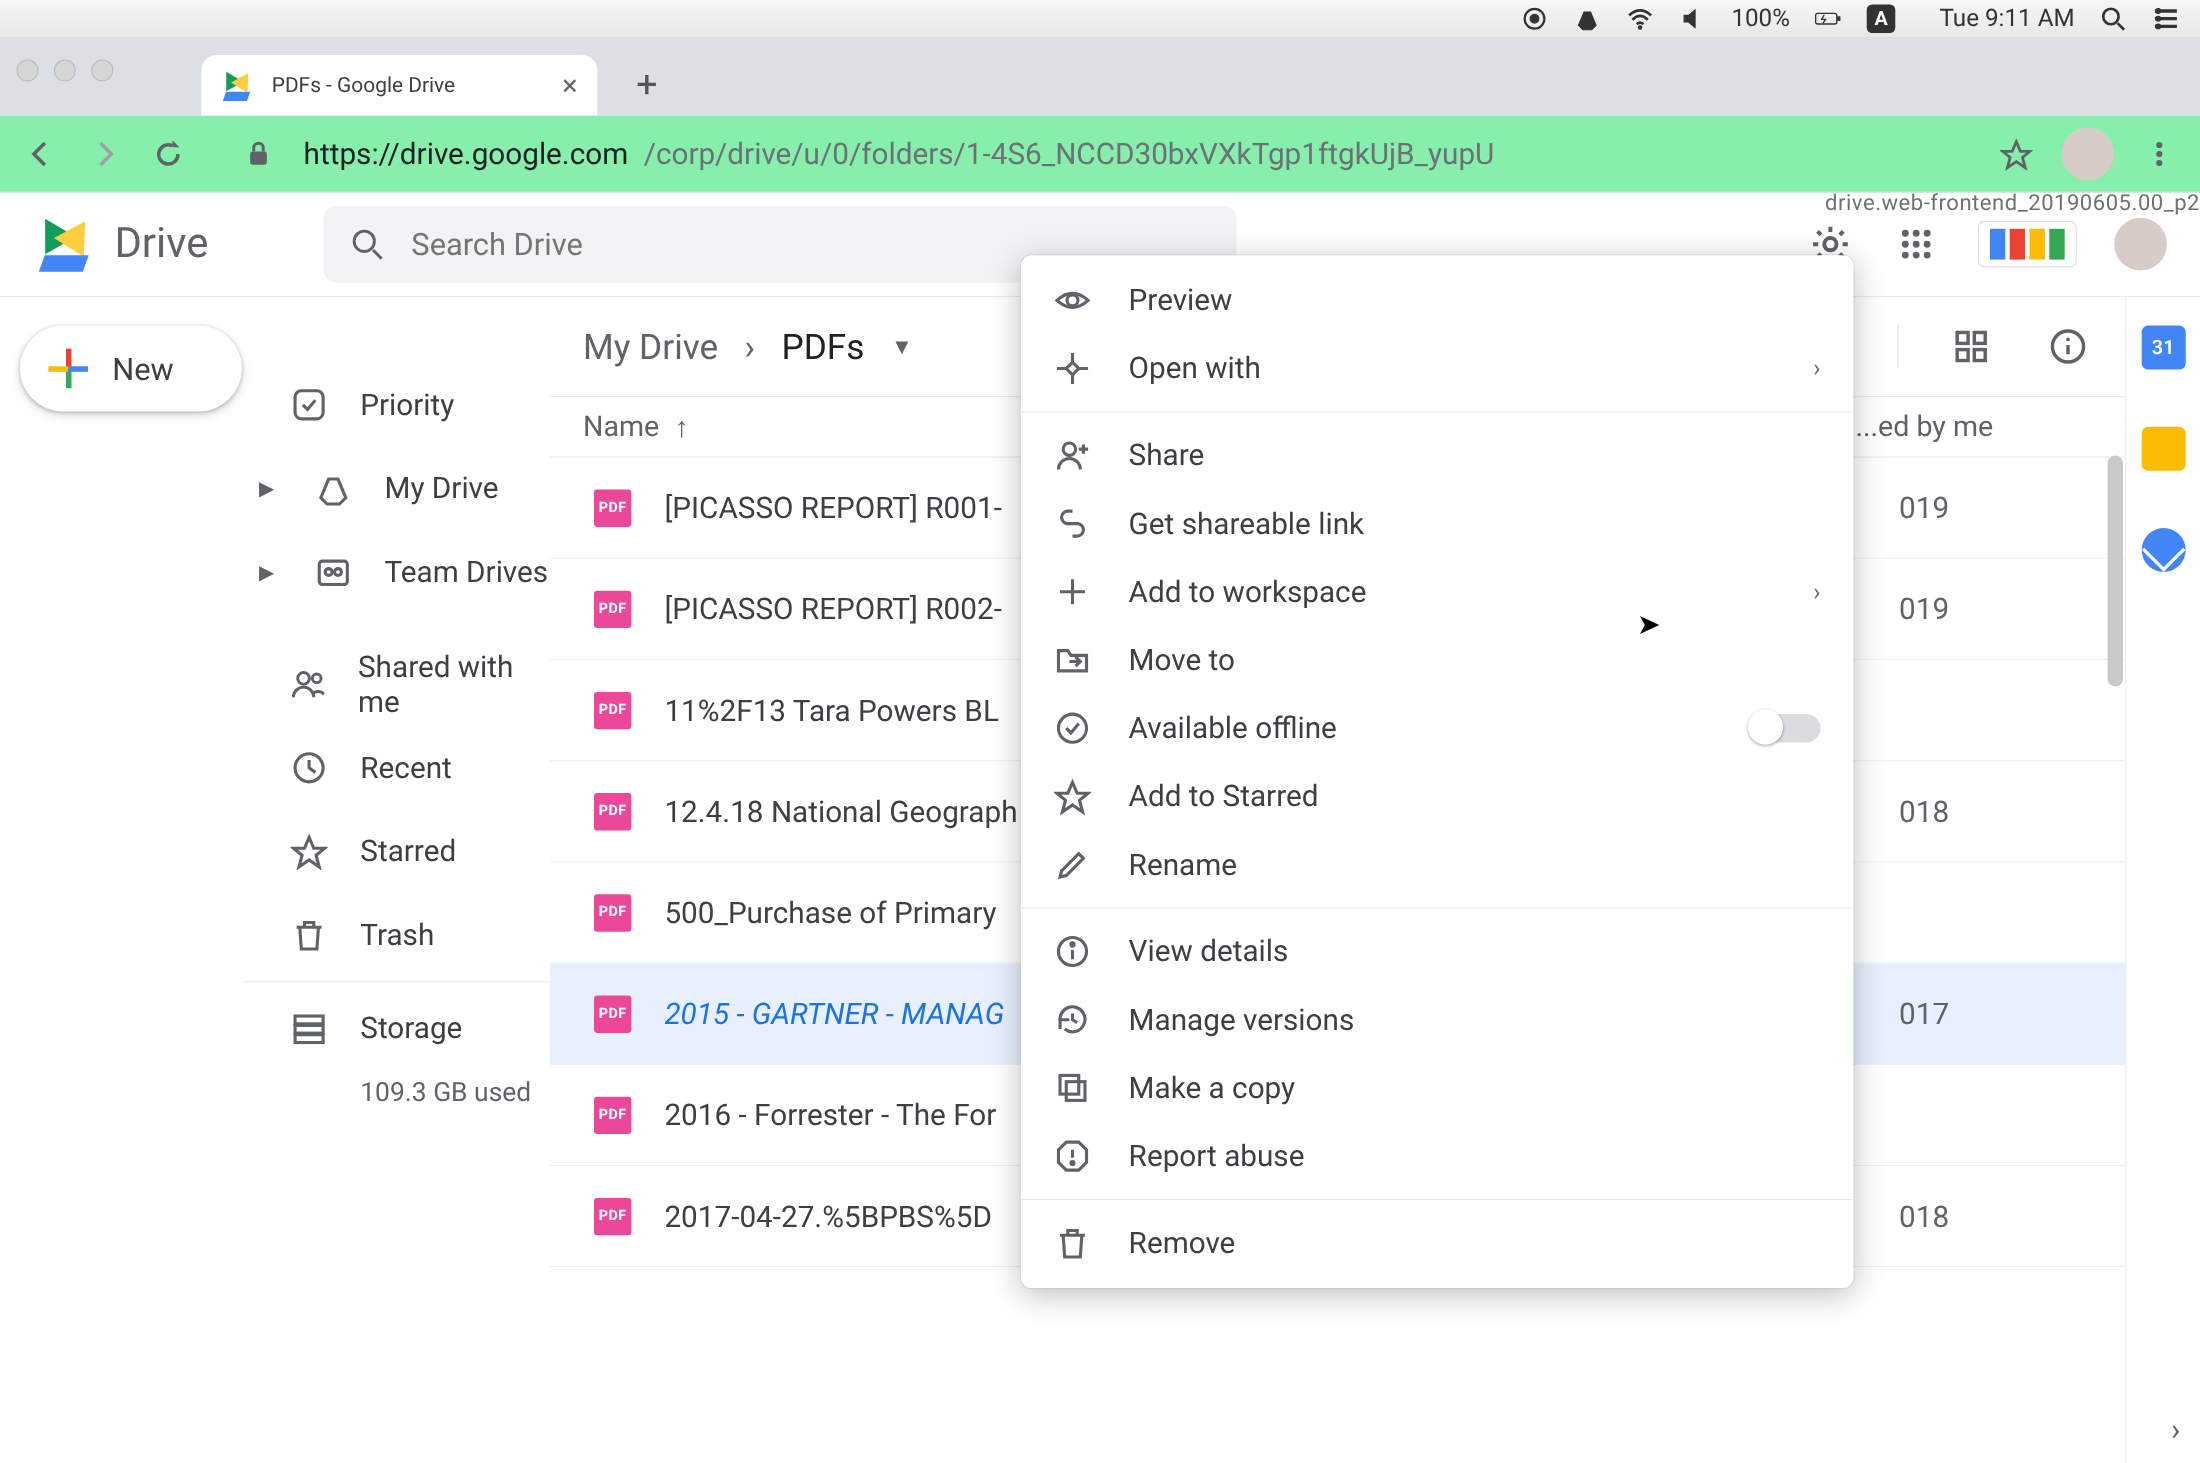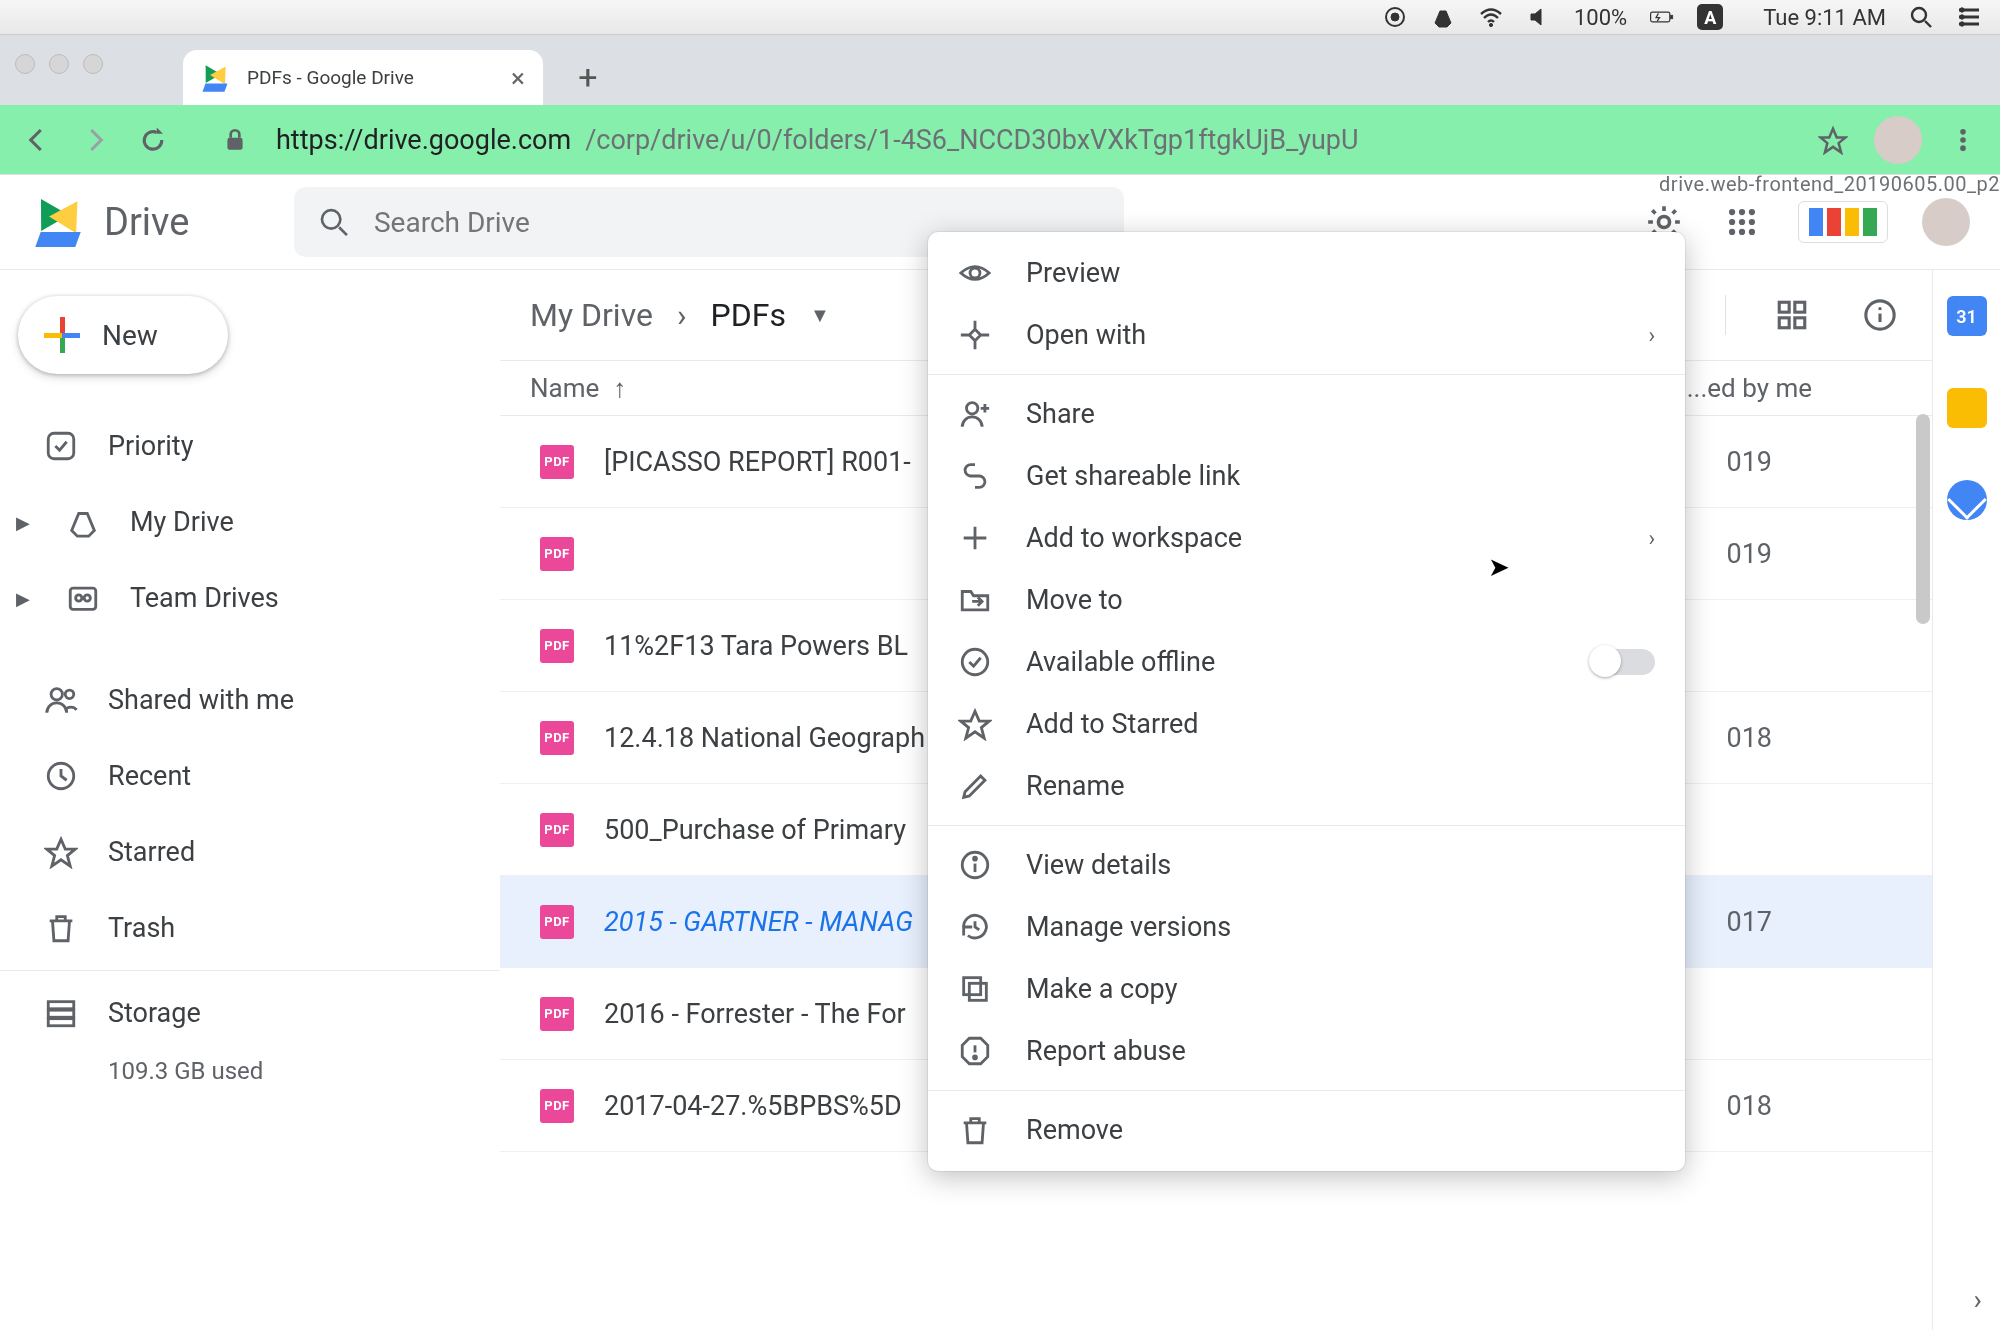--- a/index.html
+++ b/index.html
@@ -29,21 +29,21 @@
 .drive-logo { display:flex; align-items:center; gap:18px;}
 .drive-logo .txt{ font-size:38px; color:#5f6368; }
 .searchbox { margin-left:105px; width:830px; height:70px; background:#f1f3f4; border-radius:12px; display:flex; align-items:center; padding:0 24px; gap:24px;}
 .searchbox input{ border:none; background:transparent; font-size:28px; color:#5f6368; outline:none; width:100%;}
 .hdr-right{ margin-left:auto; display:flex; align-items:center; gap:34px;}
 .iconbtn{ width:44px; height:44px; display:flex; align-items:center; justify-content:center; color:#5f6368;}
 .frontend-tag{ position:absolute; right:0; top:-3px; font-size:20px; color:#6d7175; letter-spacing:.5px;}
 
 
 .main { display:flex; height: calc(1330px - 35px - 70px - 70px - 95px); }
-.sidebar { width:500px; border-right:none; padding-top:26px; display:flex; flex-direction:column;}
+.sidebar { width:500px; border-right:none; padding-top:26px; display:flex; flex-direction:row;}
 .newbtn { width:210px; height:78px; margin-left:18px; border-radius:40px; background:#fff; box-shadow:0 1px 4px rgba(0,0,0,.25),0 4px 10px rgba(0,0,0,.12); display:flex; align-items:center; gap:22px; padding-left:26px; font-size:28px; color:#3c4043;}
 .side-items{ margin-top:34px; display:flex; flex-direction:column;}
 .side-item{ height:76px; display:flex; align-items:center; gap:30px; padding-left:44px; font-size:27px; color:#3c4043;}
 .side-item .exp{ width:12px; font-size:18px; color:#5f6368; margin-left:-28px; margin-right:8px;}
 .side-sep{ height:1px; background:#e8eaed; margin:4px 0;}
 
 .content { flex:1; position:relative; display:flex;}
 .filepane { flex:1; position:relative;}
 .toolbar { height:90px; display:flex; align-items:center; padding:0 30px;}
 .breadcrumb{ display:flex; align-items:center; gap:24px; font-size:32px; color:#5f6368;}
@@ -382,20 +382,21 @@
       </div>
 
       <div class="rows" id="rows">
           <div class="row">
             <div class="pdf-ico">PDF</div>
             <span class="fname">[PICASSO REPORT] R001-</span>
             <span class="fdate">019</span>
           </div>
           <div class="row">
             <div class="pdf-ico">PDF</div>
+            <span class="fname">[PICASSO REPORT] R002-</span>
             <span class="fdate">019</span>
           </div>
           <div class="row">
             <div class="pdf-ico">PDF</div>
             <span class="fname">11%2F13 Tara Powers BL</span>
             <span class="fdate"></span>
           </div>
           <div class="row">
             <div class="pdf-ico">PDF</div>
             <span class="fname">12.4.18 National Geograph</span>

